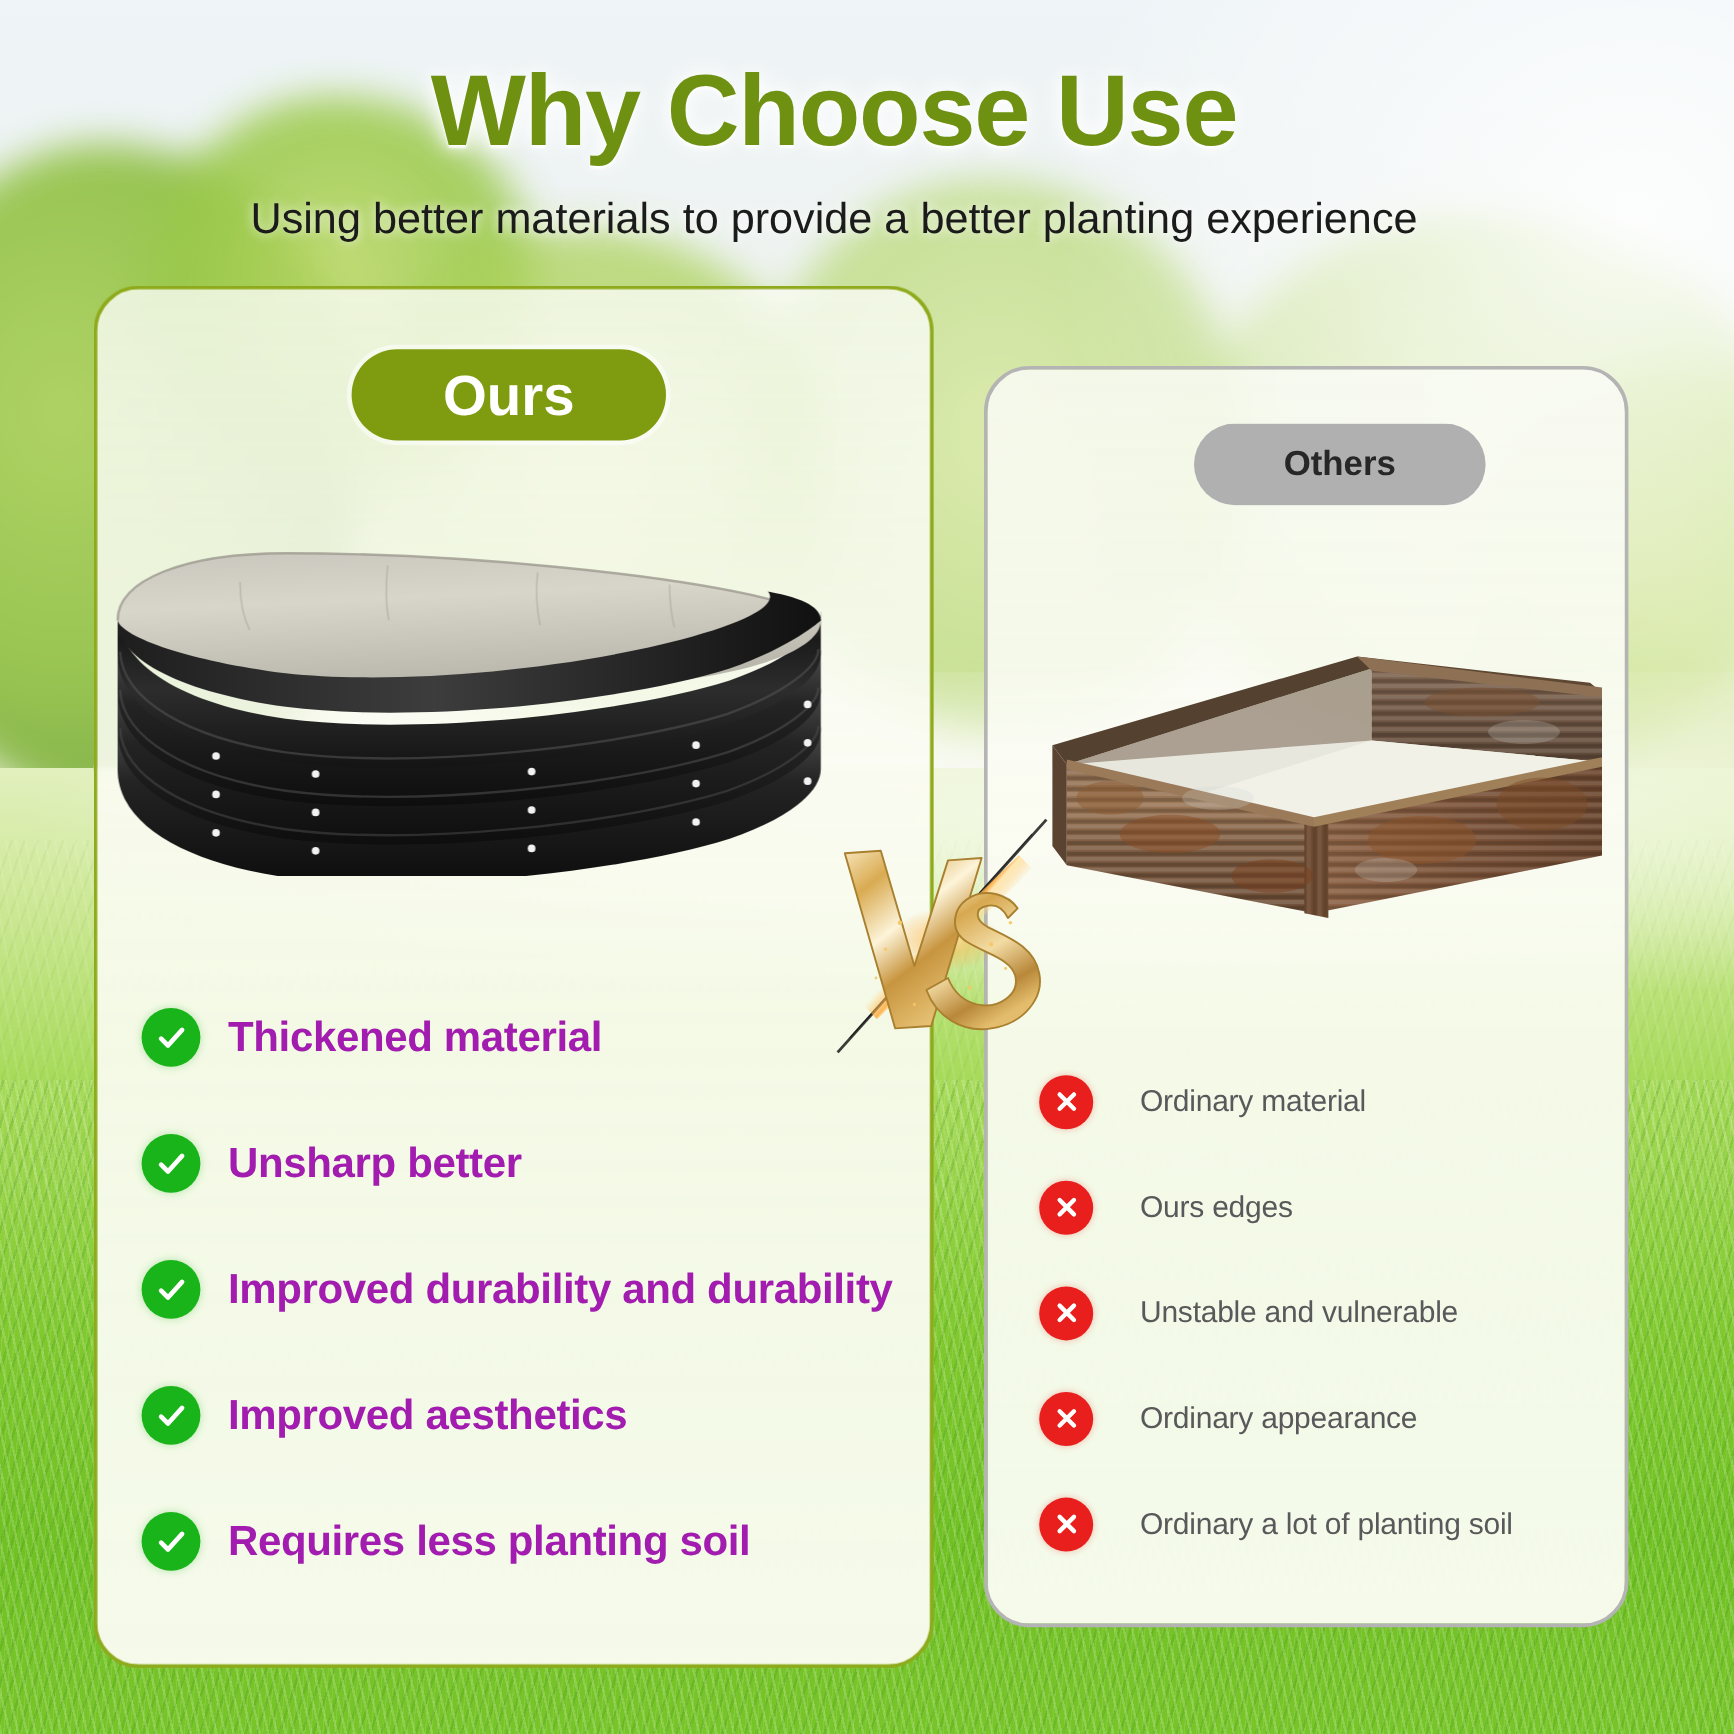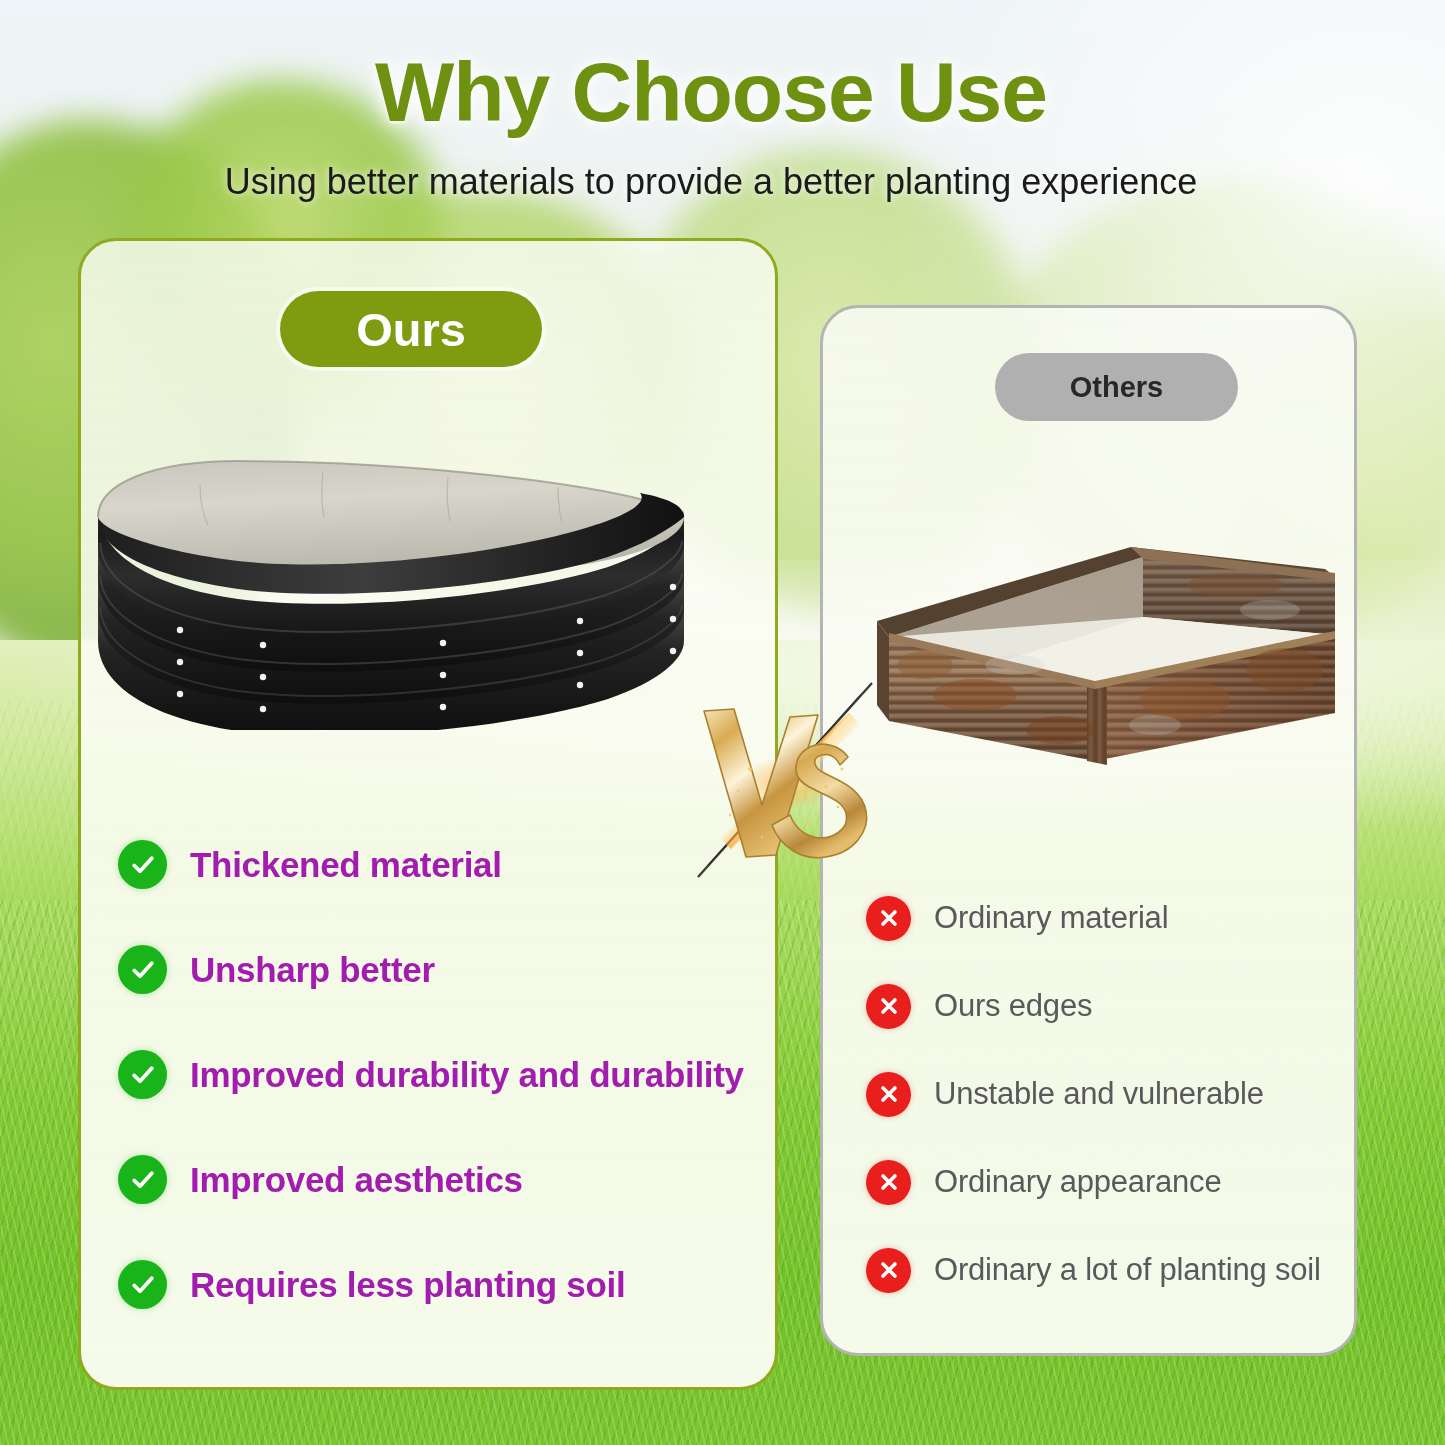--- a/index.html
+++ b/index.html
@@ -115,21 +115,20 @@
     background: radial-gradient(ellipse at 85% 30%, rgba(255,255,255,.85) 0%, rgba(255,255,255,0) 72%);
   }
 
   
   #header {
     position: absolute;
     left: 0; top: 0;
     width: 1390px;
     text-align: center;
     z-index: 6;
-    margin-left: 16px;
   }
   #page-title {
     margin-top: 44px;
     font-size: 84px;
     font-weight: bold;
     color: #6f9112;
     letter-spacing: -1px;
     text-shadow:
       0 0 14px rgba(255,255,255,.95),
       0 0 26px rgba(255,255,255,.8),
@@ -177,21 +176,21 @@
     position: absolute;
     display: flex;
     align-items: center;
     justify-content: center;
     border-radius: 999px;
     font-weight: bold;
     z-index: 8;
     white-space: nowrap;
   }
   #ours-badge {
-    left: 280px; top: 291px;
+    left: 293px; top: 291px;
     width: 262px; height: 76px;
     background: #7f9c10;
     color: #ffffff;
     font-size: 47px;
     box-shadow: 0 0 0 4px rgba(255,255,255,.55);
   }
   #others-badge {
     left: 995px; top: 353px;
     width: 243px; height: 68px;
     background: #b0b0b0;
@@ -269,24 +268,25 @@
     width: 45px; height: 45px;
     border-radius: 50%;
     background: #e81f1d;
     display: flex;
     align-items: center;
     justify-content: center;
     margin-right: 23px;
     box-shadow: 0 0 6px rgba(230,40,35,.30);
   }
   .others-label {
-    font-size: 31px;
+    font-size: 25px;
     font-weight: normal;
     color: #59595b;
     letter-spacing: -.2px;
+    margin-left: 16px;
   }
 </style>
 </head>
 <body>
 
 <div id="scene">
 
   <div class="sky"></div>
   <div class="tree tree-a"></div>
   <div class="tree tree-b"></div>

